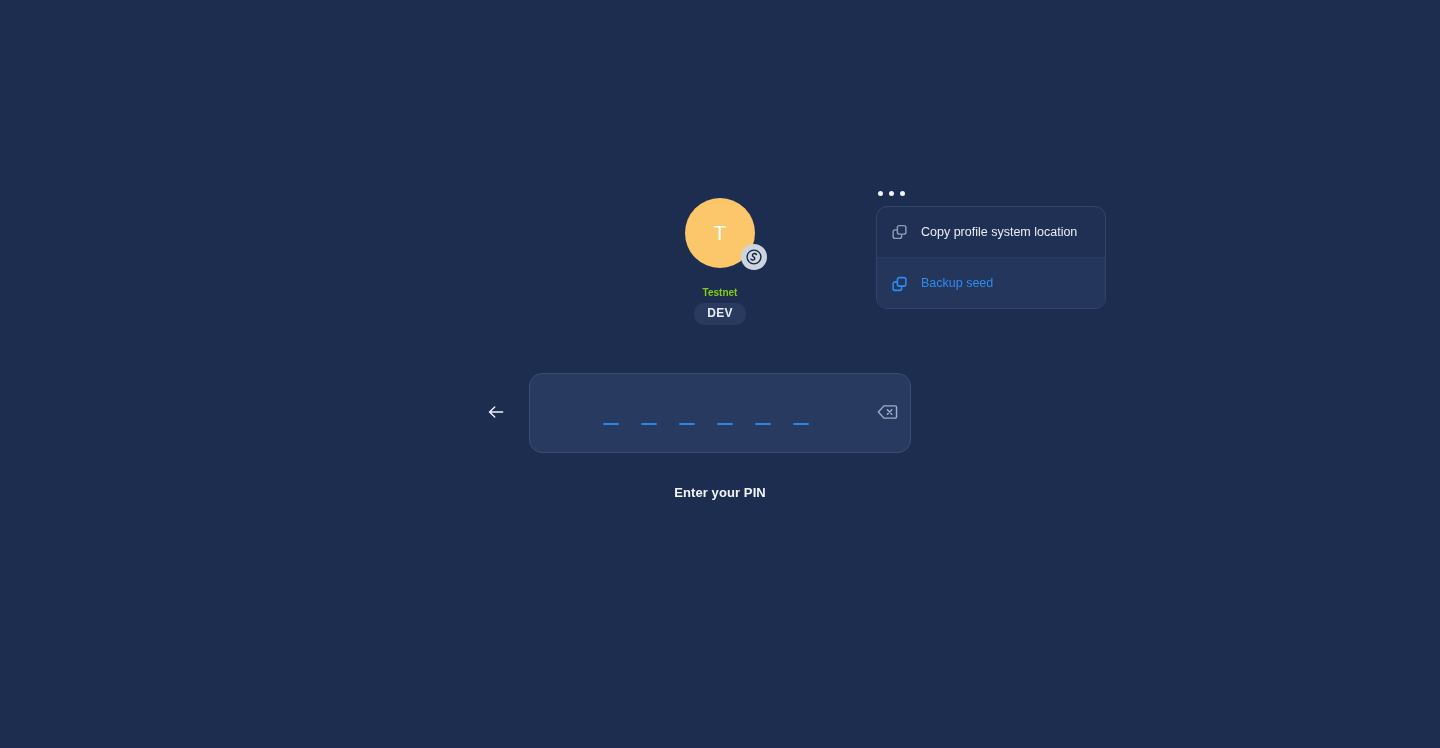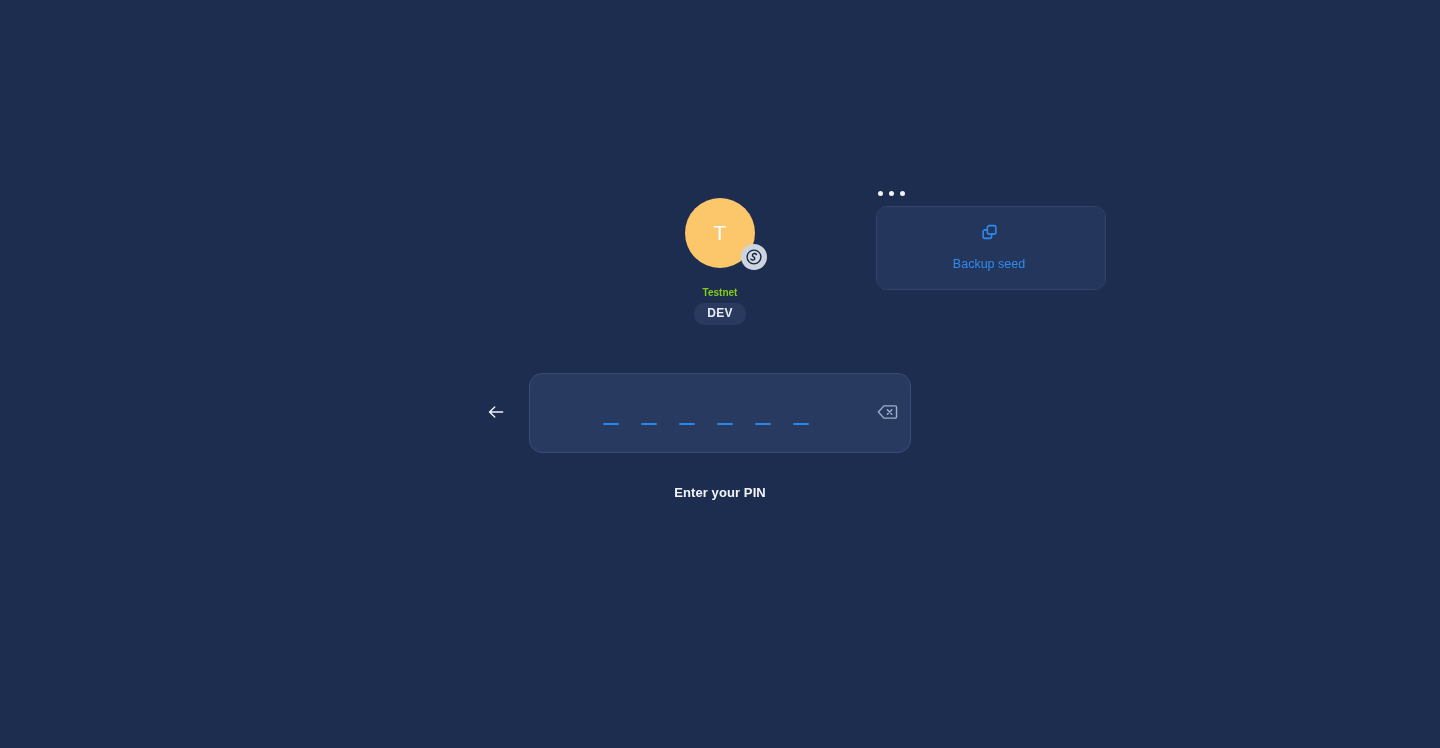--- a/index.html
+++ b/index.html
@@ -119,21 +119,20 @@
     display: flex;
     align-items: flex-start;
     gap: 13px;
     padding: 15px 18px 15px 14px;
     cursor: pointer;
     background: transparent;
   }
 
   .menu-item.highlight {
     background: #243player;
-    flex-direction: column;
   }
 
   .menu-item.highlight {
     background: #24365c;
     align-items: center;
   }
 
   .menu-item + .menu-item {
     border-top: 1px solid #2a3c61;
   }
@@ -245,20 +244,29 @@
 </div>
 
 <button class="dots-button">
   <span class="dot"></span>
   <span class="dot"></span>
   <span class="dot"></span>
 </button>
 
 <div class="dropdown">
 
+  <div class="menu-item">
+    <span class="menu-icon">
+      <svg width="17" height="18" viewBox="0 0 20 20" aria-hidden="true">
+        <rect x="7.5" y="2.5" width="10" height="10" rx="2.2" fill="none" stroke="#8e9cb5" stroke-width="1.7"></rect>
+        <path d="M12.5 13.2v2.1a2.2 2.2 0 0 1-2.2 2.2H4.7a2.2 2.2 0 0 1-2.2-2.2V9.7a2.2 2.2 0 0 1 2.2-2.2h2.1" fill="none" stroke="#8e9cb5" stroke-width="1.7" stroke-linecap="round"></path>
+      </svg>
+    </span>
+    <span class="menu-label">Copy profile system location</span>
+  </div>
 
   <div class="menu-item highlight">
     <span class="menu-icon">
       <svg width="17" height="18" viewBox="0 0 20 20" aria-hidden="true">
         <rect x="7.5" y="2.5" width="10" height="10" rx="2.2" fill="none" stroke="#2f8bf0" stroke-width="1.8"></rect>
         <path d="M12.5 13.2v2.1a2.2 2.2 0 0 1-2.2 2.2H4.7a2.2 2.2 0 0 1-2.2-2.2V9.7a2.2 2.2 0 0 1 2.2-2.2h2.1" fill="none" stroke="#2f8bf0" stroke-width="1.8" stroke-linecap="round"></path>
       </svg>
     </span>
     <span class="menu-label">Backup seed</span>
   </div>

